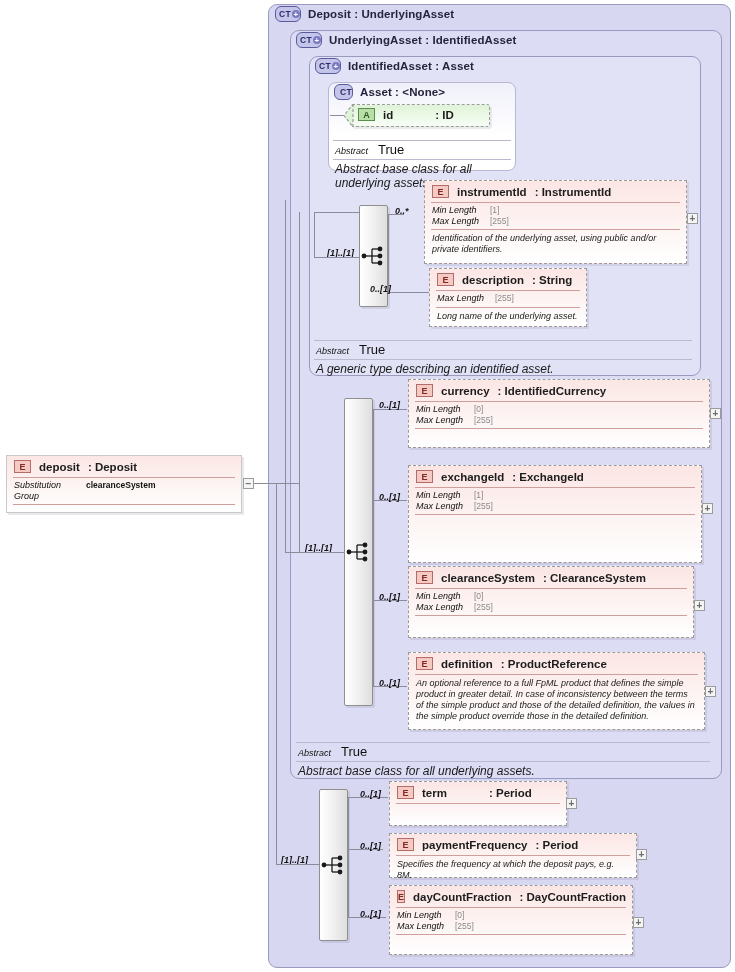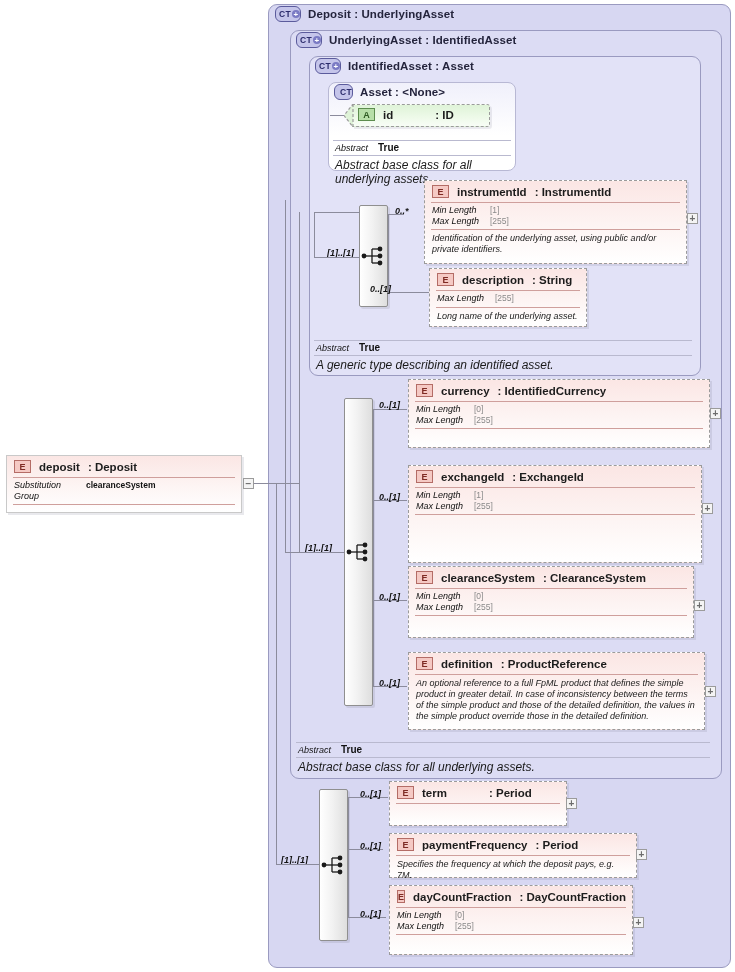--- a/index.html
+++ b/index.html
@@ -57,21 +57,21 @@
     width:17px;height:13px;border:1.2px solid #5d8c4e;background:#b7dfa8;
     color:#2d5a22;font-size:9px;font-weight:bold;box-sizing:border-box;}
   .aleft{position:absolute;left:-7px;top:0;width:8px;height:100%;}
 
   
   .ftr{position:absolute;box-sizing:border-box;}
   .ftr .line{border-top:1px solid #b9b9cf;}
   .ftr .row{display:flex;align-items:baseline;gap:10px;font-size:9px;
             padding:1px 0 2px 2px;}
   .ftr .row .k{font-style:italic;color:#111;}
-  .ftr .row .v{font-weight:bold;font-size:10px;color:#111;}
+  .ftr .row .v{font-weight:normal;font-size:13px;color:#111;}
   .ftr .desc{font-size:12px;font-style:italic;color:#1a1a1a;padding:2px 0 0 2px;}
 
   
   .seqbar{position:absolute;box-sizing:border-box;
     border:1px solid #8f8f8f;border-radius:2px;
     background:linear-gradient(90deg,#ffffff 0%,#f2f2f2 45%,#dedede 100%);
     box-shadow:2px 2px 0 rgba(120,120,140,.18);}
   .seqglyph{position:absolute;width:26px;height:20px;}
 
   
@@ -377,21 +377,21 @@
   </div>
   <div class="tgl" style="left:566px;top:798px;">+</div>
 
   <div class="ebox" style="left:389px;top:833px;width:248px;height:45px;">
     <div class="hdr">
       <span class="icon-e">E</span>
       <span class="nm">paymentFrequency</span>
       <span class="nm">: Period</span>
     </div>
     <div class="sep"></div>
-    <div class="doc">Specifies the frequency at which the deposit pays, e.g. 7M.</div>
+    <div class="doc">Specifies the frequency at which the deposit pays, e.g. 8M.</div>
   </div>
   <div class="tgl" style="left:636px;top:849px;">+</div>
 
   <div class="ebox" style="left:389px;top:885px;width:244px;height:70px;">
     <div class="hdr">
       <span class="icon-e">E</span>
       <span class="nm">dayCountFraction</span>
       <span class="nm">: DayCountFraction</span>
     </div>
     <div class="sep"></div>

